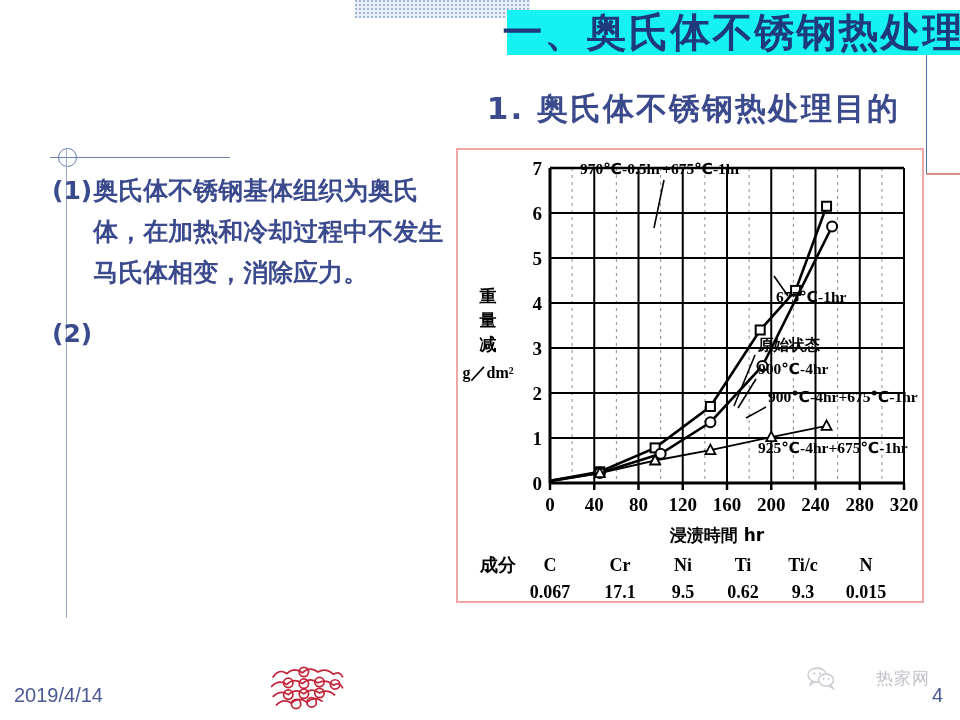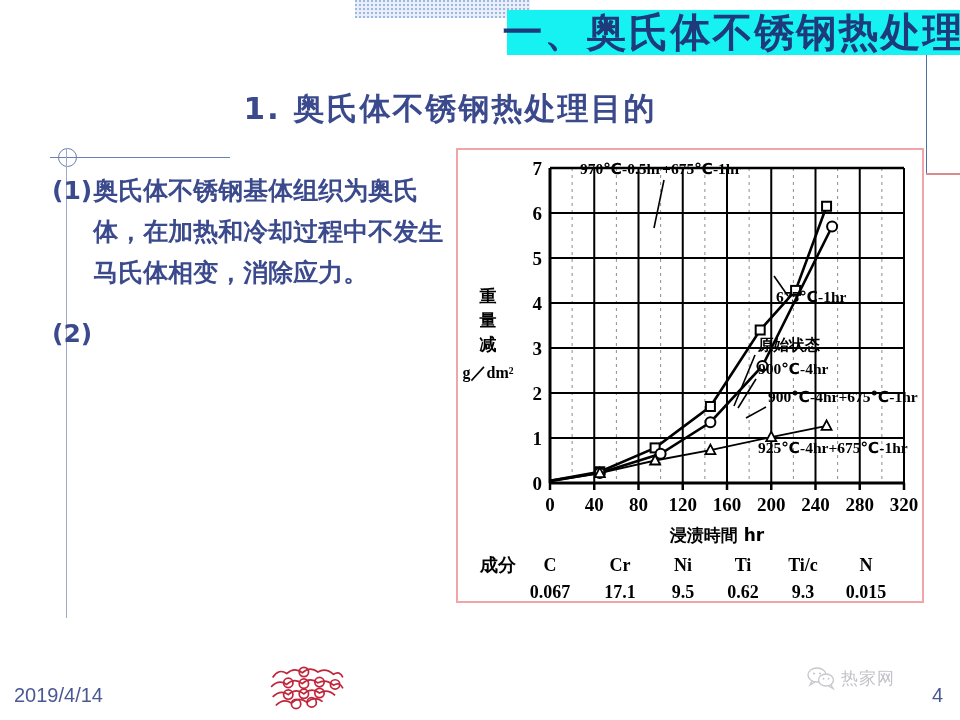--- a/index.html
+++ b/index.html
@@ -37,21 +37,21 @@
   .right-vline{
     position:absolute;left:926px;top:55px;width:1px;height:120px;background:#4a6fa5;
   }
   .right-hline{
     position:absolute;left:926px;top:173px;width:34px;height:2px;background:#d98c8c;
   }
 
   
   .slide-title{
     position:absolute;left:0;top:88px;width:900px;
-    text-align:center;
+    text-align:right;
     font-family:"DejaVu Sans","Liberation Sans",sans-serif;
     font-size:31px;font-weight:bold;color:#3b4a8c;
     letter-spacing:2px;
   }
 
   
   .deco-hline{position:absolute;left:50px;top:157px;width:180px;height:1px;background:#6b7fb0;}
   .deco-circle{position:absolute;left:58px;top:148px;width:17px;height:17px;border:1px solid #6b7fb0;border-radius:50%;background:transparent;}
   .deco-vline{position:absolute;left:66px;top:148px;width:1px;height:470px;background:#9aaacd;}
 
@@ -84,21 +84,21 @@
     font-family:"Liberation Sans",sans-serif;font-size:20px;color:#4a5894;
   }
   .seal{position:absolute;left:268px;top:660px;width:78px;height:52px;}
   .watermark{
     position:absolute;left:806px;top:666px;
     display:flex;align-items:center;gap:5px;
     opacity:.55;
   }
   .watermark .wmtext{
     font-family:"DejaVu Sans","Liberation Sans",sans-serif;
-    font-size:17px;color:#8e8e9e;letter-spacing:1px;
+    font-size:17px;color:#8e8e9e;letter-spacing:1px;margin-left:35px;
   }
 </style>
 </head>
 <body>
 
 <div class="slide">
 
   <div class="top-band"></div>
 
   <div class="header-banner">

